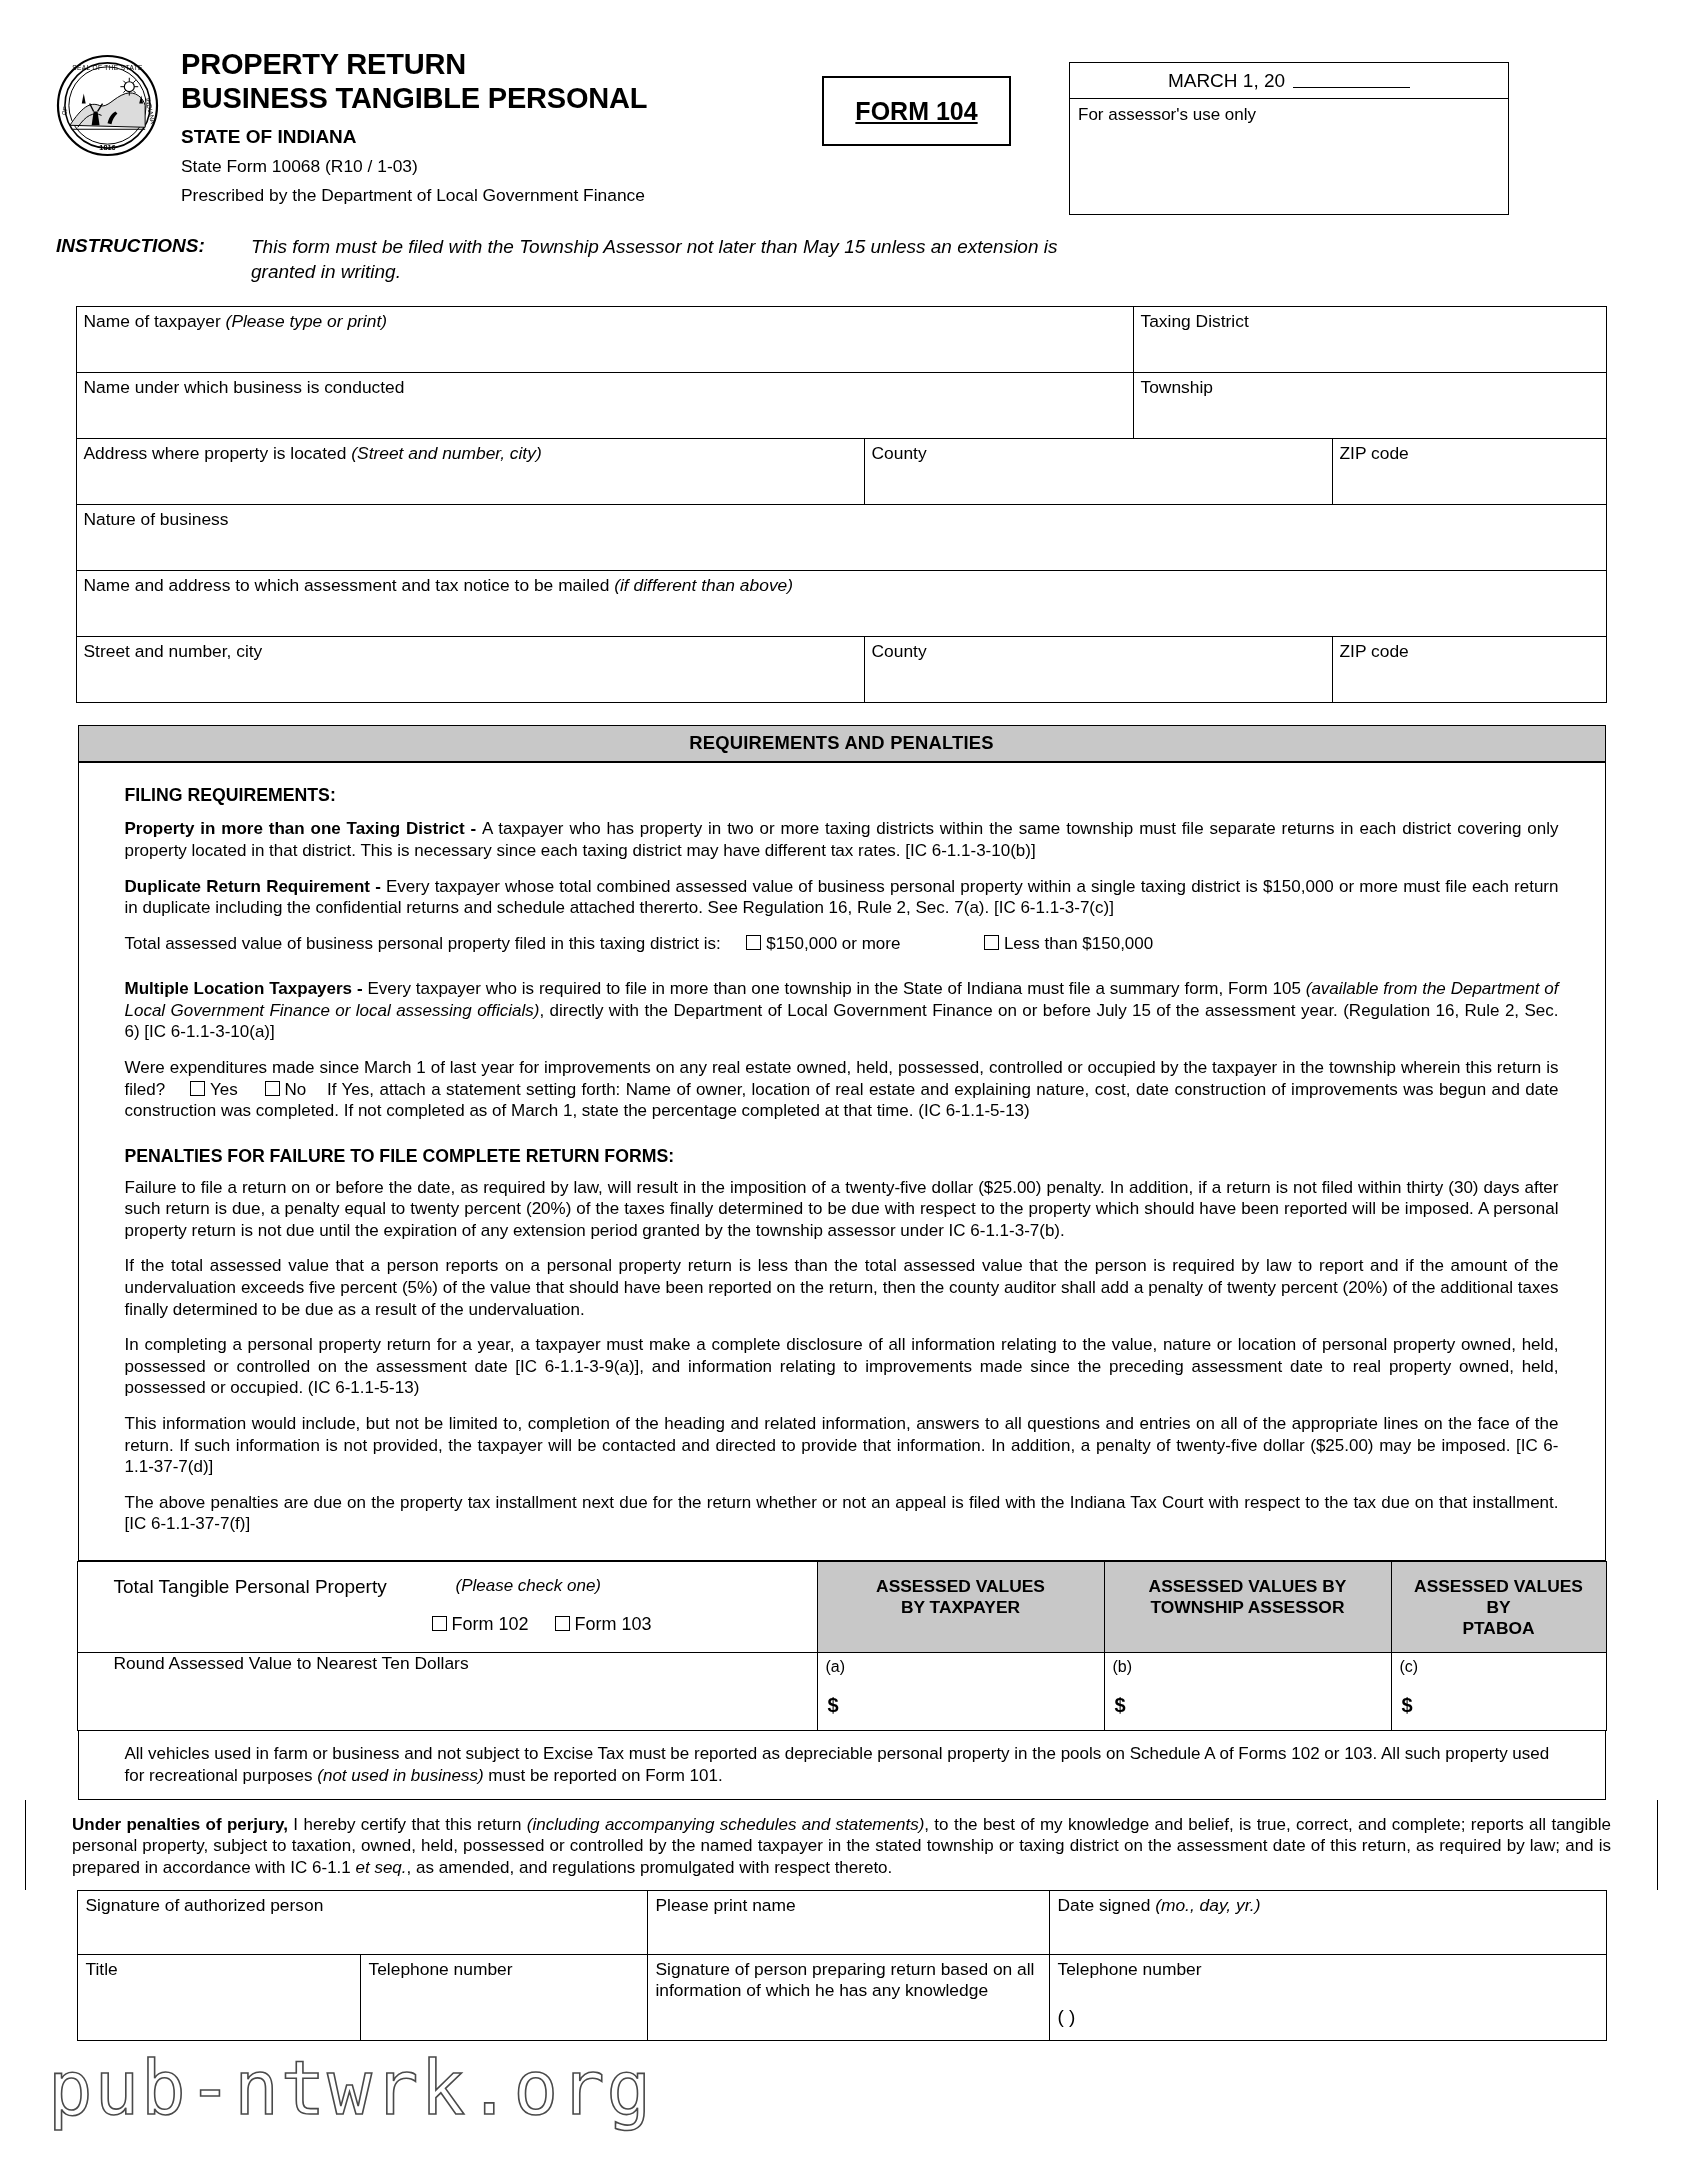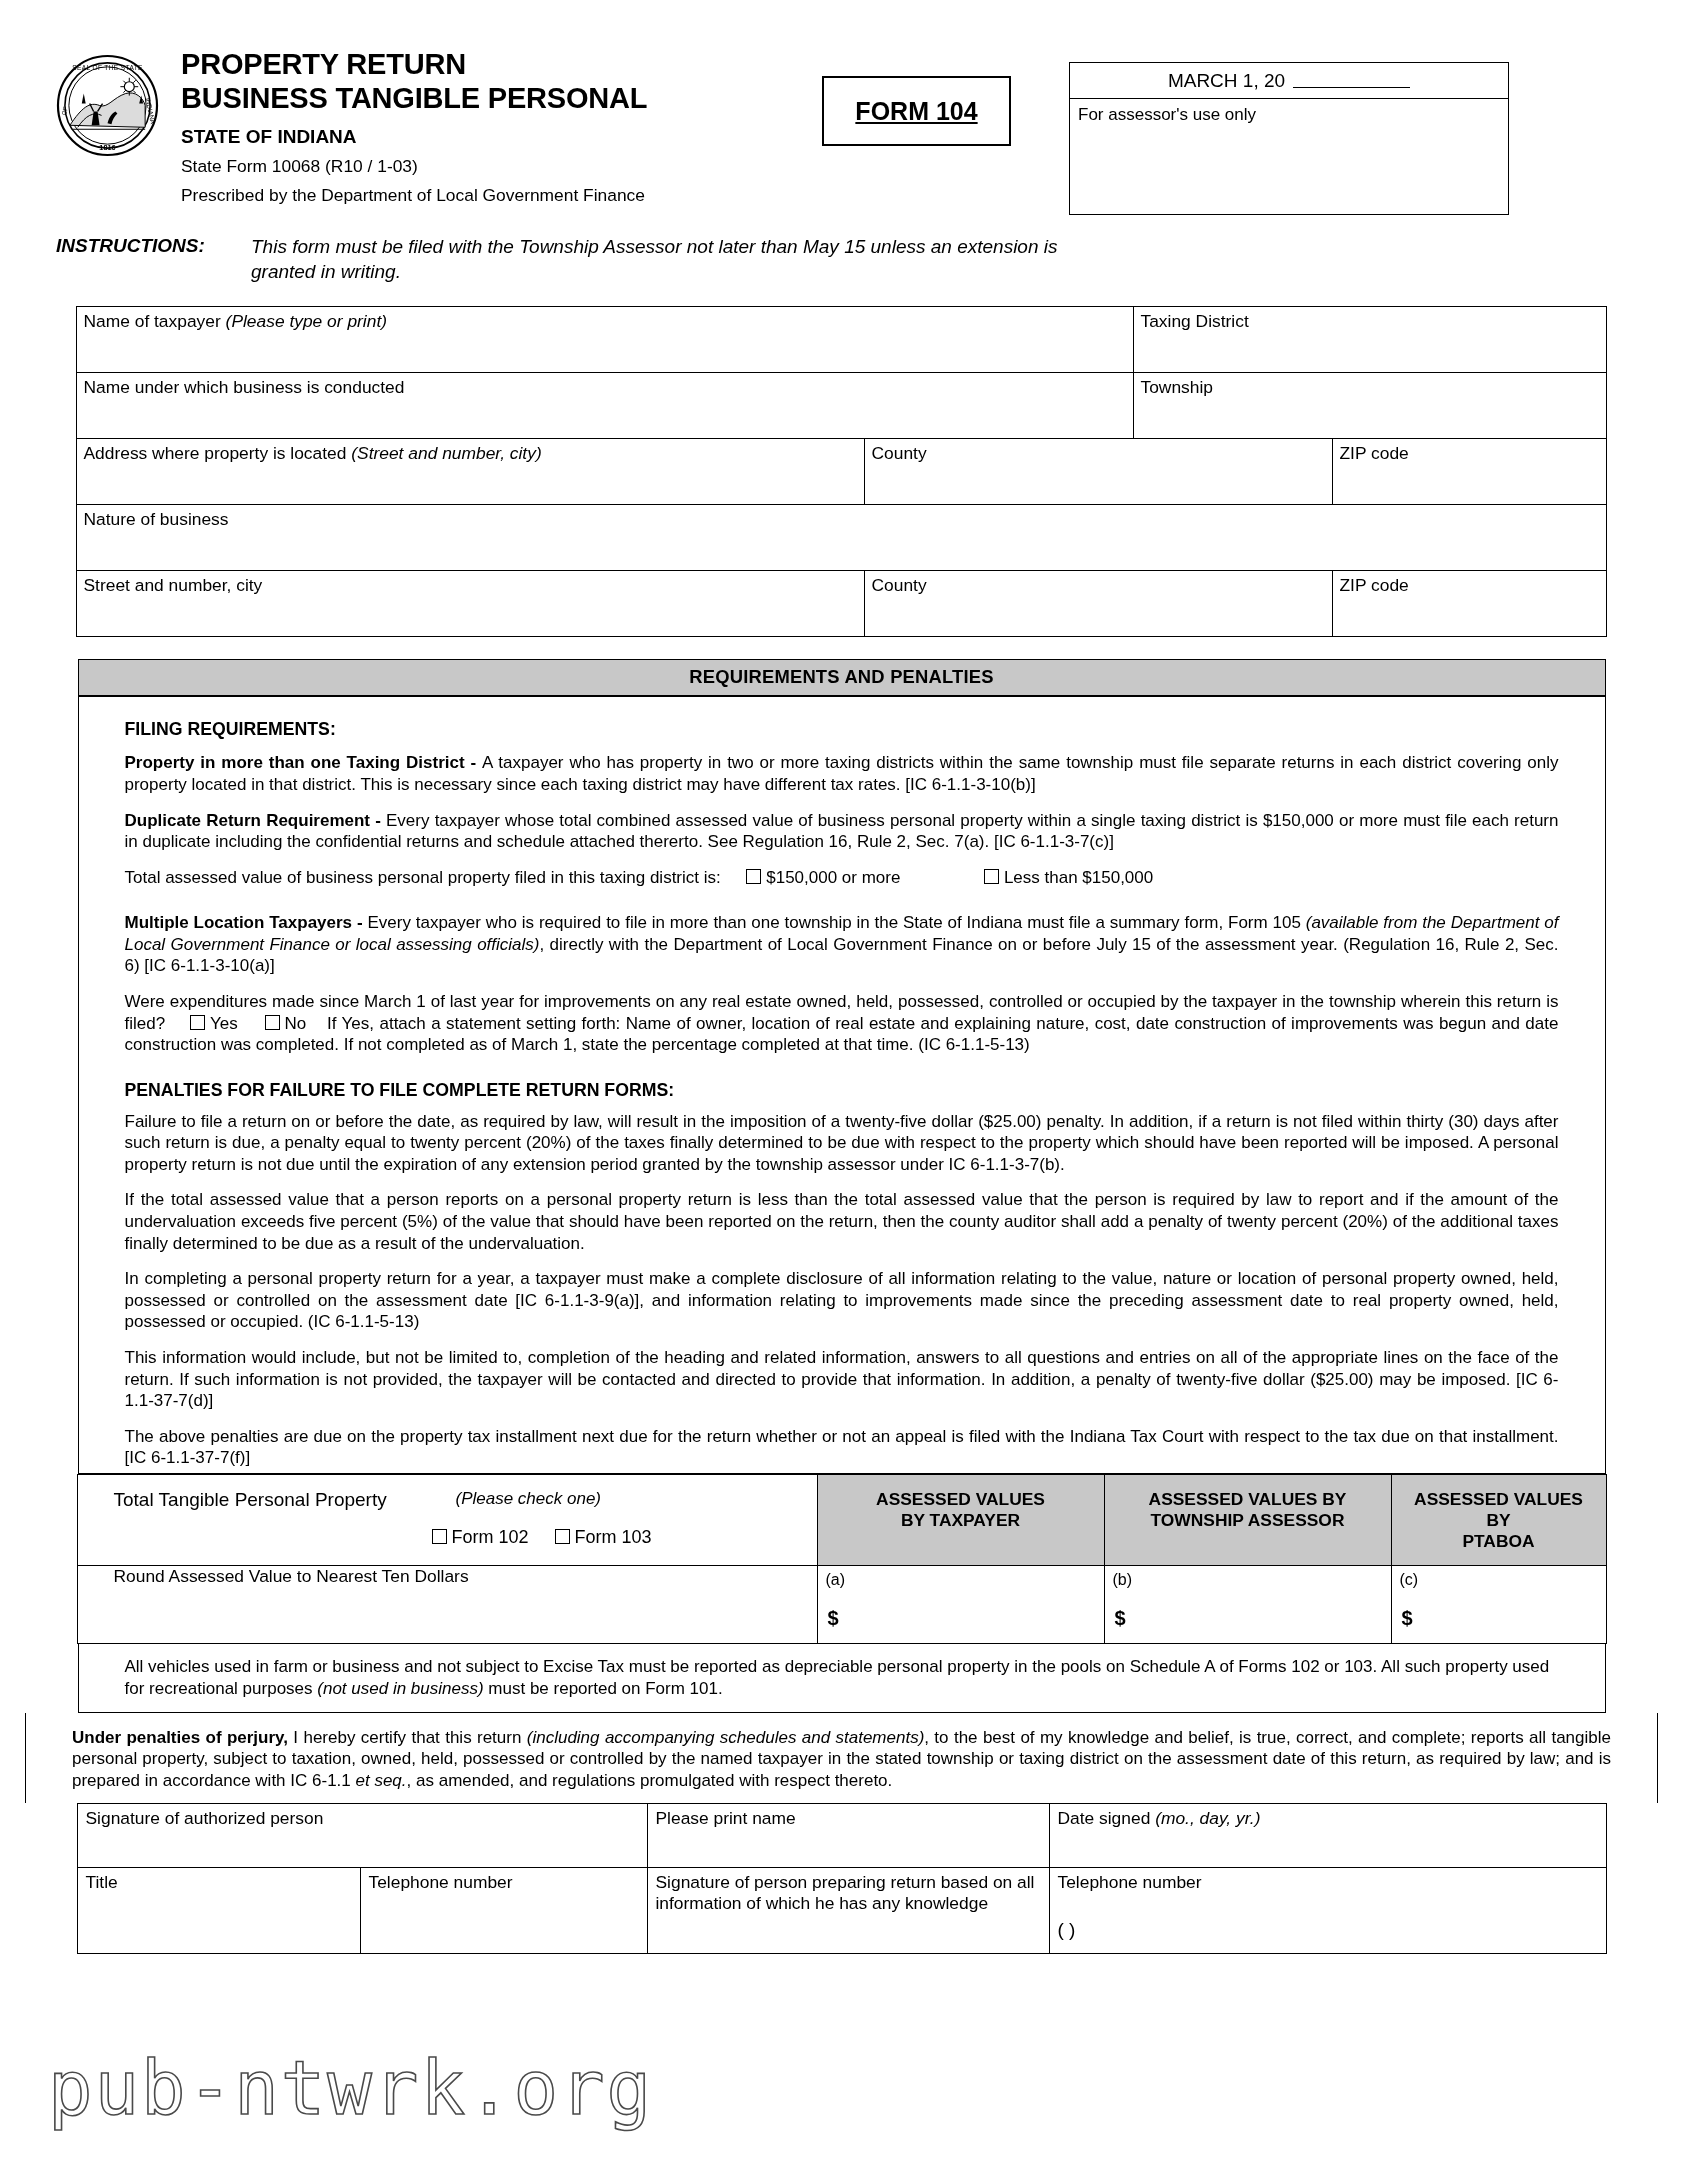--- a/index.html
+++ b/index.html
@@ -160,21 +160,21 @@
     margin: 0 auto;
   }
 
   
   .req-body {
     border: 1.4px solid #000;
     border-top: none;
     width: 1528px;
     margin: 0 auto;
     box-sizing: border-box;
-    padding: 22px 46px 0 46px;
+    padding: 22px 46px 21px 46px;
   }
   .req-body p {
     margin: 0 0 14px 0;
     font-size: 17px;
     line-height: 1.27;
     text-align: justify;
   }
   .req-body p.nojust { text-align: left; }
   .heading-strong {
     font-weight: bold;
@@ -424,20 +424,26 @@
           <td class="cell-h" colspan="2">
             <span>County</span>
           </td>
           <td class="cell-h">
             <span>ZIP code</span>
           </td>
         </tr>
         <tr>
           <td class="cell-h" colspan="4">
             <span>Nature of business</span>
+          </td>
+        </tr>
+        <tr>
+          <td class="cell-h" colspan="4">
+            <span>Name and address to which assessment and tax notice to be mailed</span>
+            <span class="ital">(if different than above)</span>
           </td>
         </tr>
         <tr>
           <td class="cell-h">
             <span>Street and number, city</span>
           </td>
           <td class="cell-h" colspan="2">
             <span>County</span>
           </td>
           <td class="cell-h">

